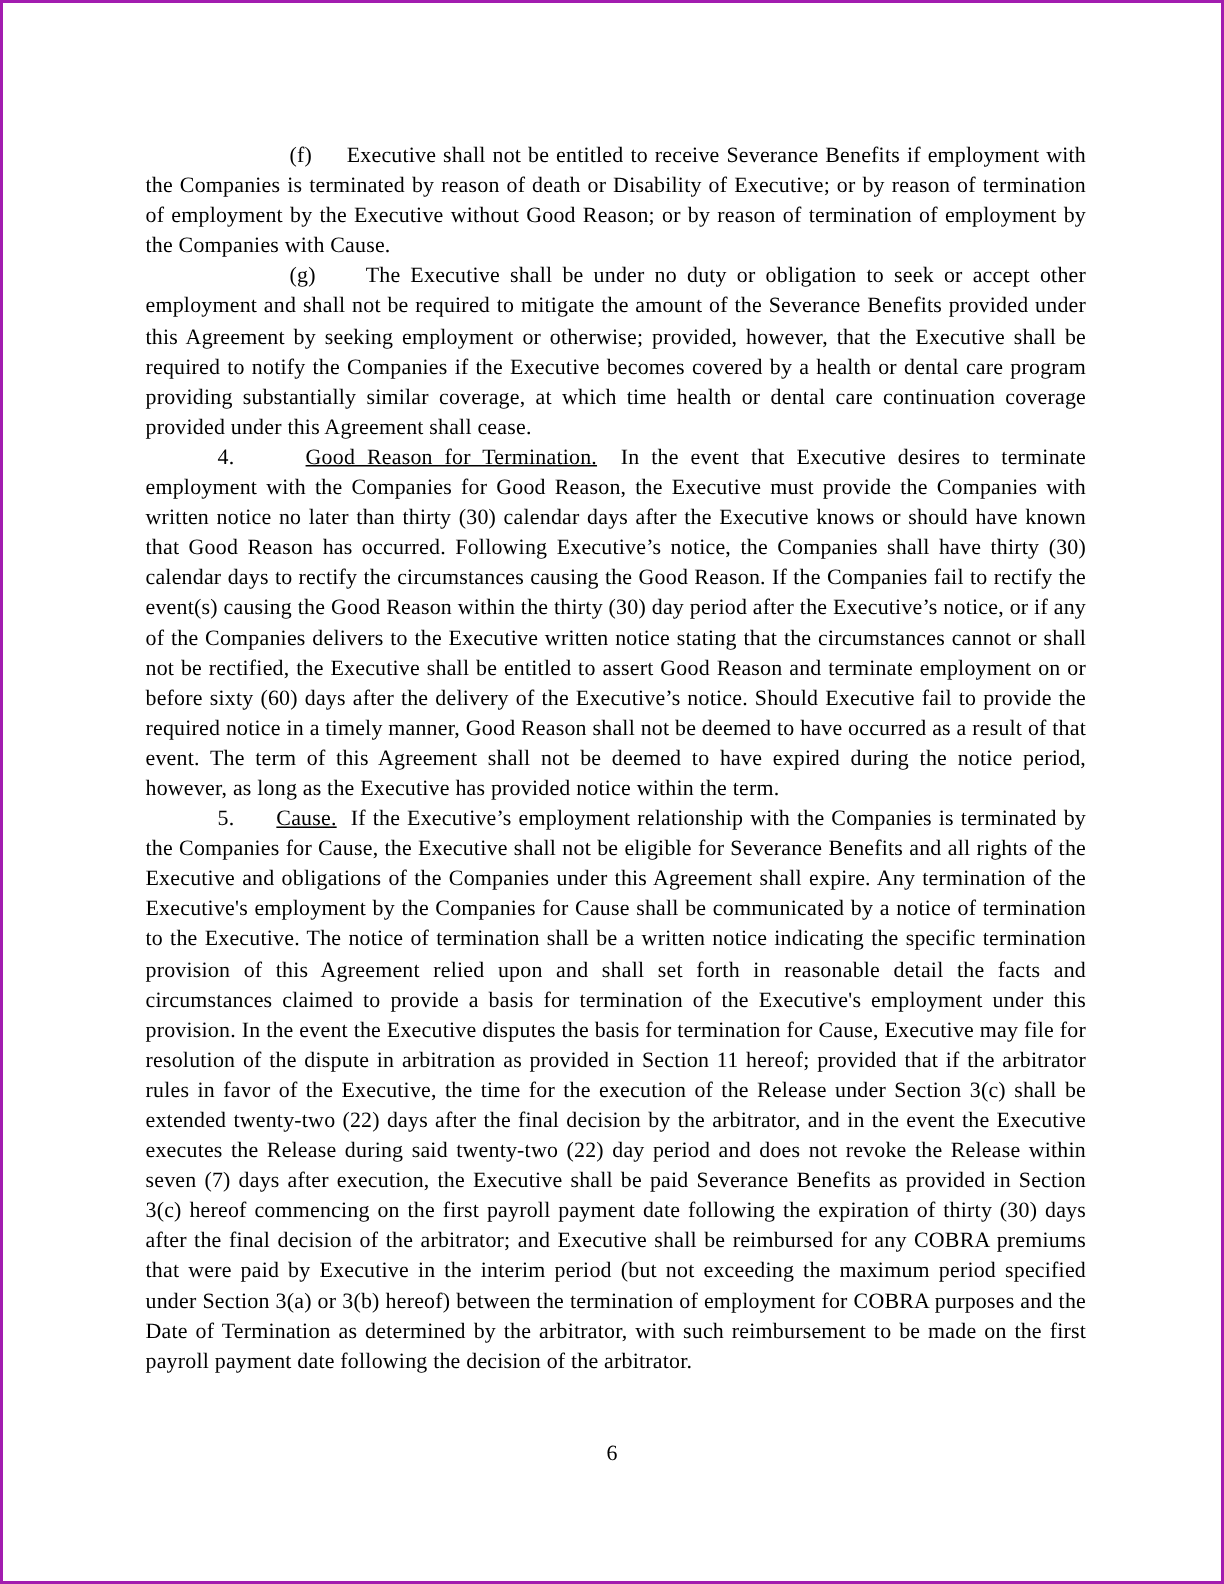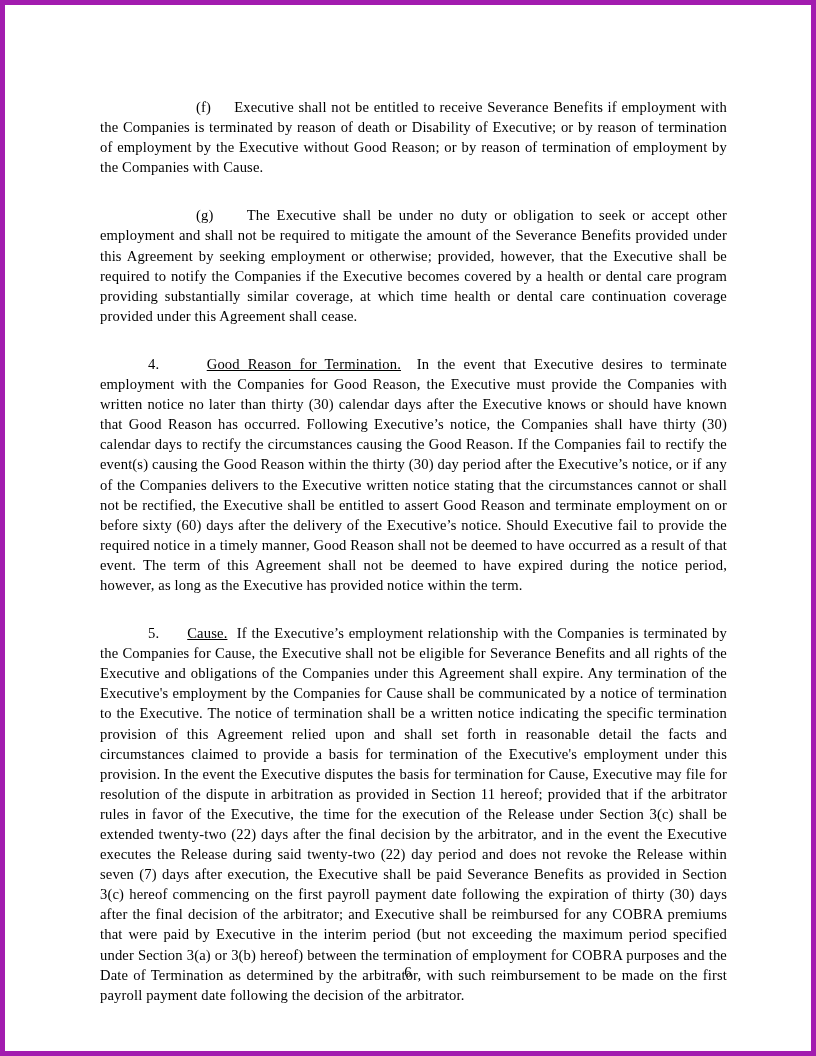--- a/index.html
+++ b/index.html
@@ -11,40 +11,40 @@
   body {
     font-family: "Liberation Serif", "DejaVu Serif", serif;
     color: #000000;
   }
   .page {
     position: relative;
     width: 816px;
     height: 1056px;
     background: #ffffff;
     box-sizing: border-box;
-    border: 5px solid #a21caf;
+    border: 2px solid #a21caf;
     overflow: hidden;
   }
   .content {
     position: absolute;
     left: 95px;
     top: 92px;
     width: 627px;
   }
   p.para {
     margin: 0 0 0 0;
     font-size: 14.6px;
     line-height: 20.1px;
     text-align: justify;
     text-justify: inter-word;
     letter-spacing: 0.01em;
     -webkit-font-smoothing: none;
   }
   p.para + p.para {
-    margin-top: 28px;
+    margin-top: 0;
     font-family: Liberation Serif, serif;
   }
   
   p.lettered {
     text-indent: 96px;
   }
   
   p.numbered {
     text-indent: 48px;
   }

